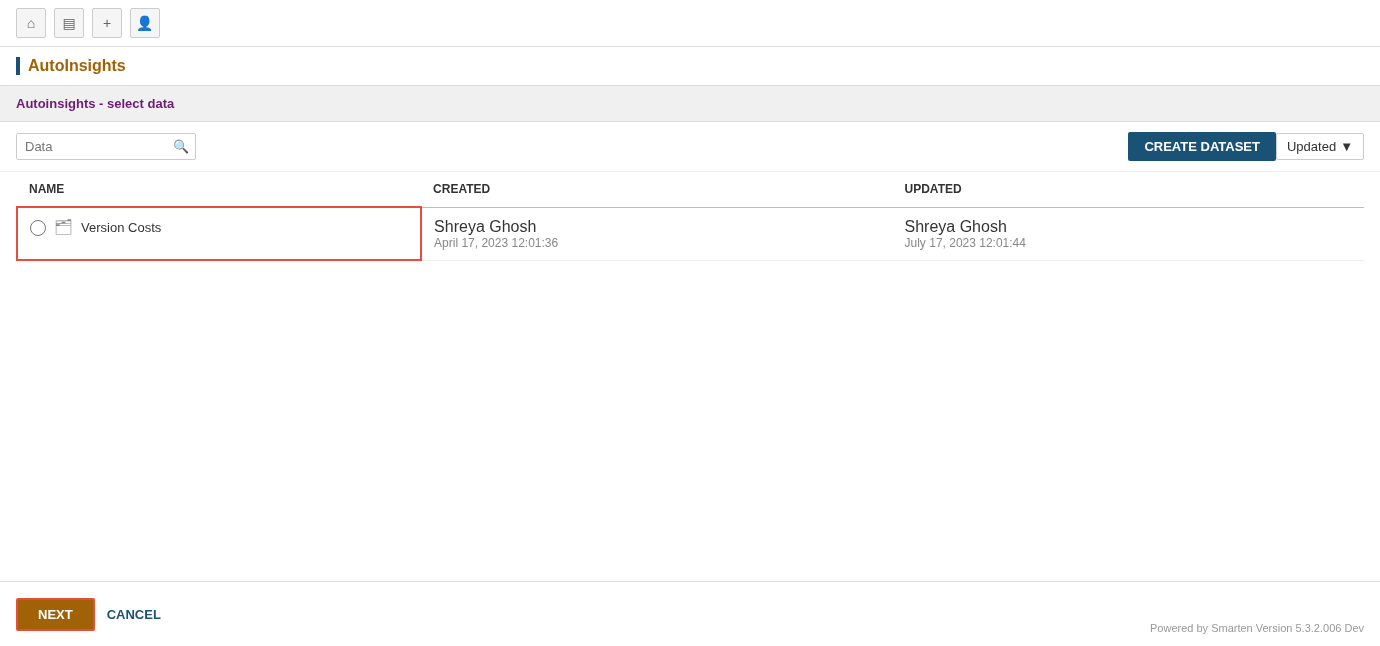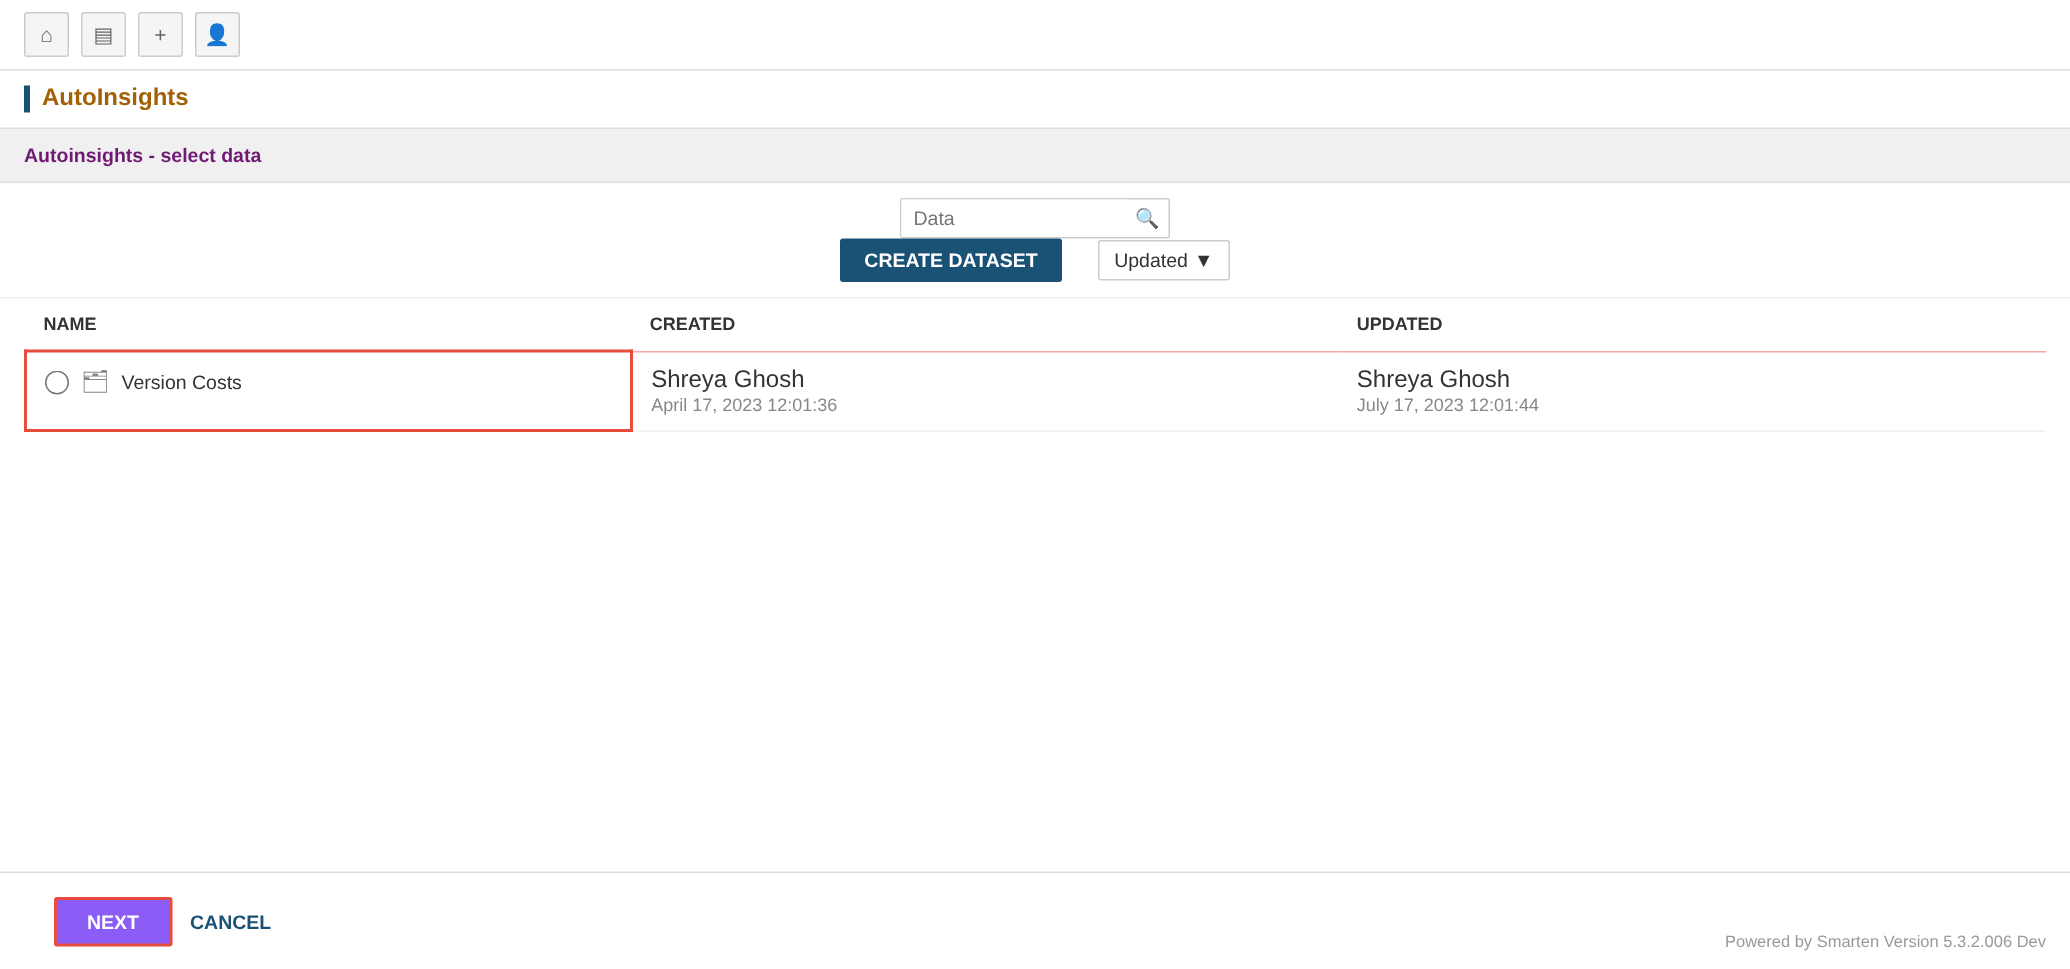--- a/index.html
+++ b/index.html
@@ -49,35 +49,34 @@
       font-weight: bold;
       color: #701a75;
       border-bottom: 1px solid #ddd;
     }
 
     
     .toolbar {
       display: flex; align-items: center; justify-content: space-between;
       padding: 10px 16px;
       border-bottom: 1px solid #eee;
-      flex-direction: column;
     }
     .search-container {
       display: flex; align-items: center;
       border: 1px solid #ccc; border-radius: 2px;
       width: 180px; background: #fff;
     }
     .search-input {
       border: none; outline: none; padding: 5px 8px; font-size: 13px; width: 150px; color: #999;
     }
     .search-icon-btn {
       padding: 4px 6px; cursor: pointer; color: #666;
     }
     .toolbar-right {
-      display: flex; align-items: center; gap: 24px; justify-content: flex-end;
+      display: flex; align-items: center; gap: 0; justify-content: flex-end;
     }
     .create-dataset-btn {
       background: #1a5276; color: #fff; border: none;
       padding: 7px 16px; font-size: 13px; font-weight: bold;
       cursor: pointer; border-radius: 2px;
     }
     .updated-dropdown {
       display: flex; align-items: center;
       border: 1px solid #ccc; padding: 5px 10px;
       cursor: pointer; font-size: 13px; background: #fff;
@@ -135,23 +134,23 @@
     
     .footer {
       display: flex; align-items: center; justify-content: space-between;
       padding: 12px 16px;
       border-top: 1px solid #ddd;
     }
     .footer-left {
       display: flex; align-items: center; gap: 12px;
     }
     .next-btn {
-      background: #8b5cf6; color: #fff; border: 2px solid #e74c3c;
+      background: #a16207; color: #fff; border: 2px solid #e74c3c;
       padding: 7px 20px; font-size: 13px; font-weight: bold;
-      cursor: pointer; border-radius: 2px; margin-left: 20px;
+      cursor: pointer; border-radius: 2px;
     }
     .cancel-btn {
       background: transparent; color: #1a5276; border: none;
       font-size: 13px; font-weight: bold; cursor: pointer;
     }
     .footer-right {
       font-size: 11px; color: #999; margin-top: 28px;
     }
   </style>
 </head>

